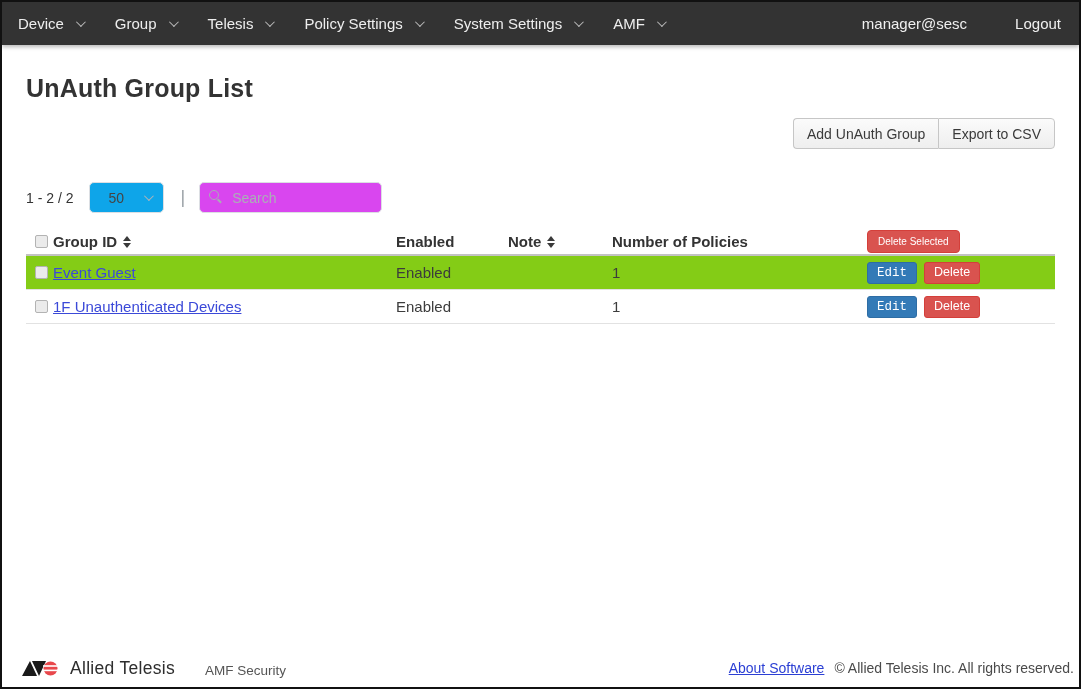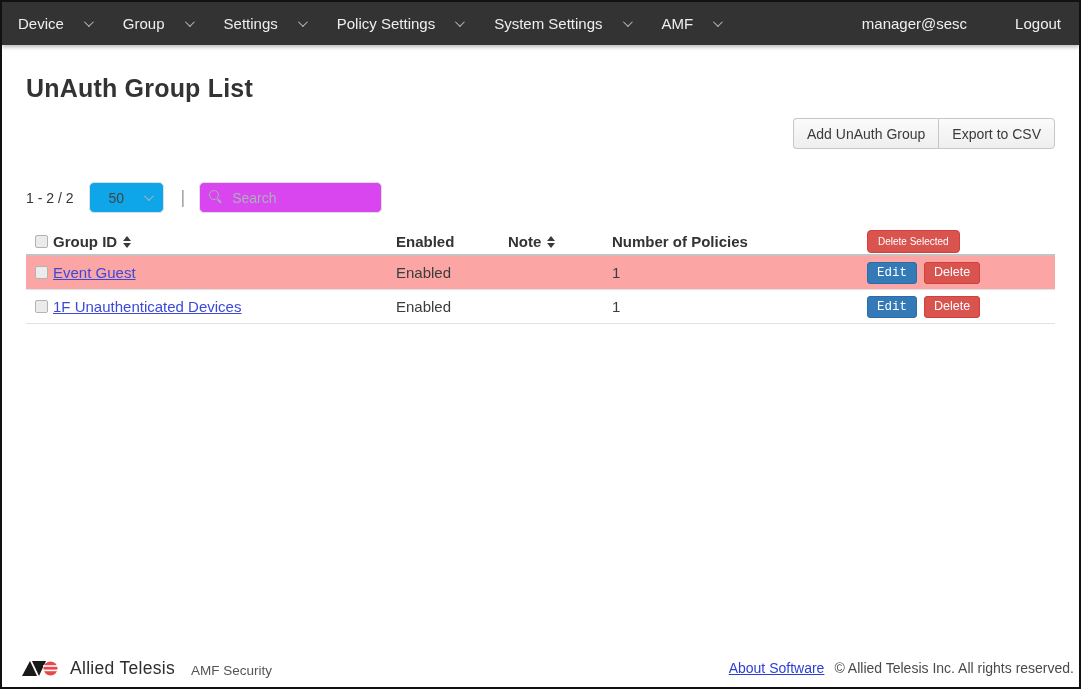--- a/index.html
+++ b/index.html
@@ -16,21 +16,21 @@
   
   .navbar {
     height:43px; flex:0 0 43px;
     background:#333333;
     display:flex; align-items:center;
     padding:0 18px 0 16px;
     box-shadow:0 2px 4px rgba(0,0,0,0.28);
     position:relative; z-index:5;
   }
   .nav-item {
-    display:flex; align-items:center; gap:20px;
+    display:flex; align-items:center; gap:12px;
     color:#eeeeee; font-size:15px;
     margin-right:32px; cursor:pointer; white-space:nowrap;
   }
   .chev {
     width:7px; height:7px;
     border-right:1.6px solid #b9b9b9;
     border-bottom:1.6px solid #b9b9b9;
     transform:rotate(45deg) translateY(-2px);
     display:inline-block;
   }
@@ -96,21 +96,21 @@
     grid-template-columns:27px 343px 112px 104px 230px 1fr;
     align-items:center;
   }
   .thead { height:27px; border-bottom:2px solid #c3c3c3; }
   .th { font-size:15px; font-weight:700; color:#333; display:flex; align-items:center; gap:6px; }
   .sort-icon { display:inline-flex; flex-direction:column; align-items:center; gap:2px; cursor:pointer; }
   .tri-up { width:0; height:0; border-left:4px solid transparent; border-right:4px solid transparent; border-bottom:5px solid #3a3a3a; }
   .tri-down { width:0; height:0; border-left:4px solid transparent; border-right:4px solid transparent; border-top:5px solid #3a3a3a; }
 
   .data-row { height:34px; border-bottom:1px solid #e2e2e2; font-size:15px; color:#3c3c3c; }
-  .data-row.striped { background:#fca5a5; }
+  .data-row.striped { background:#84cc16; }
   .cell-check { padding-left:9px; display:flex; align-items:center; }
   input[type="checkbox"] {
     appearance:none; -webkit-appearance:none;
     width:13px; height:13px;
     background:#ebebeb; border:1px solid #b3b3b3; border-radius:2px;
     cursor:pointer;
   }
   .group-link { color:#3b49d8; text-decoration:underline; font-size:15px; cursor:pointer; }
   .cell-actions { padding-left:25px; display:flex; align-items:center; gap:7px; }
 
@@ -126,39 +126,39 @@
 
   
   .footer {
     flex:0 0 36px;
     display:flex; align-items:center;
     padding:0 5px 2px 20px;
   }
   .brand-wrap { display:flex; align-items:center; gap:8px; }
   .brand-logo { width:40px; height:21px; }
   .brand-name { font-size:17.5px; color:#2e2e2e; letter-spacing:0.3px; }
-  .product-name { font-size:13.5px; color:#555; margin-left:8px; padding-top:4px;text-align:right; }
+  .product-name { font-size:13.5px; color:#555; margin-left:22px; padding-top:4px;text-align:right; }
   .footer-right { margin-left:auto; display:flex; align-items:flex-end; gap:10px; }
   .about-link { font-size:14px; color:#2b3fd4; text-decoration:underline; cursor:pointer; }
   .copyright { font-size:14px; color:#4a4a4a; }
 </style>
 </head>
 <body>
 
 <div class="navbar">
   <div class="nav-item">
     <span>Device</span>
     <span class="chev"></span>
   </div>
   <div class="nav-item">
     <span>Group</span>
     <span class="chev"></span>
   </div>
   <div class="nav-item">
-    <span>Settings</span>
+    <span>Telesis</span>
     <span class="chev"></span>
   </div>
   <div class="nav-item">
     <span>Policy Settings</span>
     <span class="chev"></span>
   </div>
   <div class="nav-item">
     <span>System Settings</span>
     <span class="chev"></span>
   </div>

